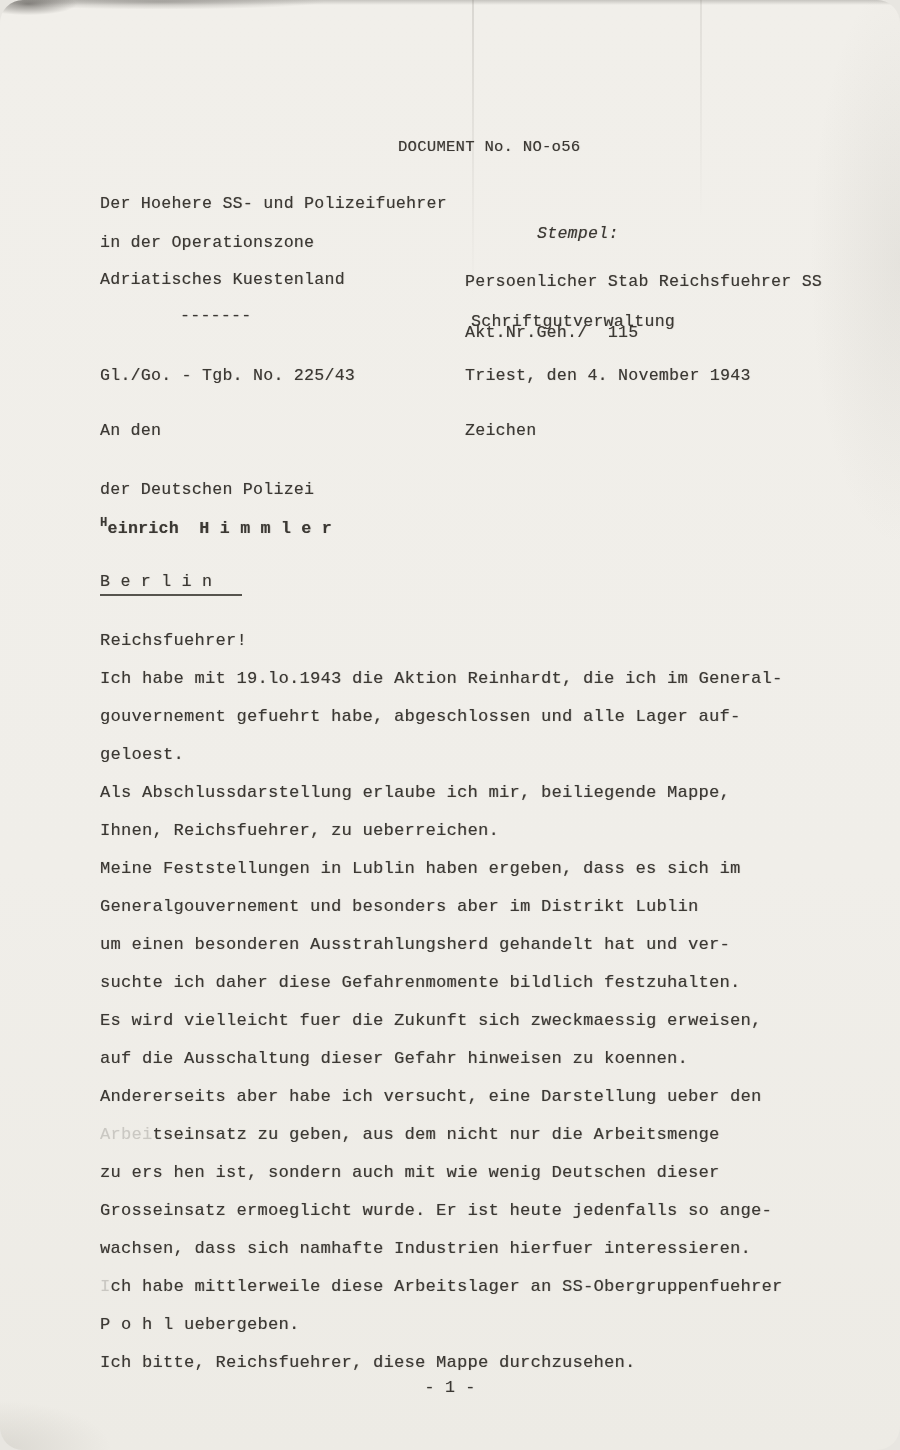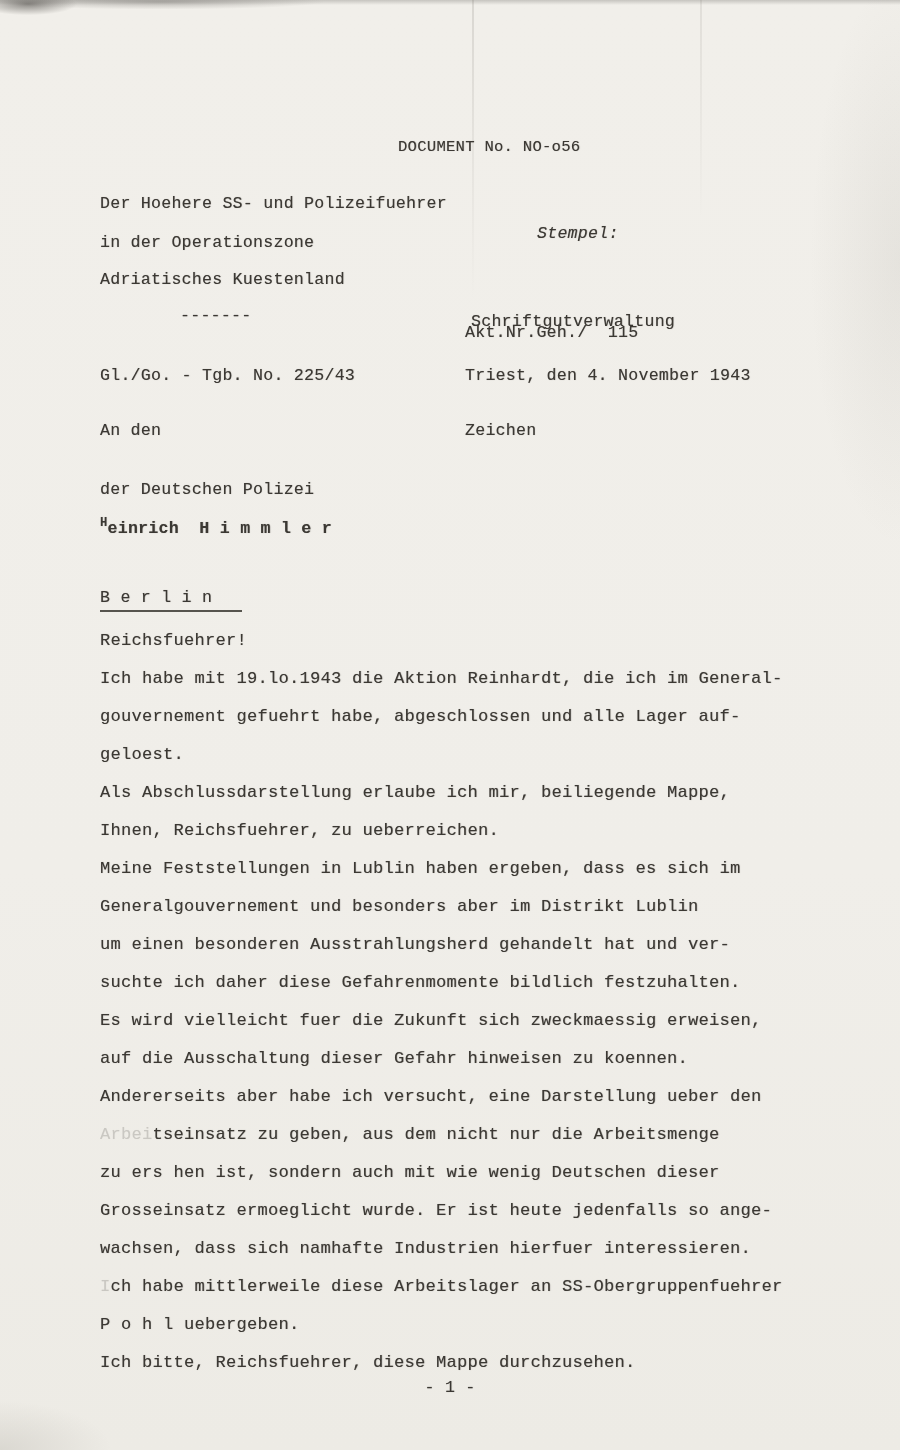--- a/index.html
+++ b/index.html
@@ -15,20 +15,21 @@
   .page{
     position:relative;width:900px;height:1450px;overflow:hidden;
     background:
       radial-gradient(70px 16px at 28px 4px, rgba(55,52,48,.55), rgba(55,52,48,0) 70%),
       radial-gradient(220px 10px at 160px 2px, rgba(55,52,48,.30), rgba(55,52,48,0) 75%),
       linear-gradient(to bottom, rgba(45,43,40,.22), rgba(45,43,40,0) 5px),
       radial-gradient(160px 70px at 0% 100%, rgba(120,115,105,.16), rgba(0,0,0,0) 70%),
       radial-gradient(120px 380px at 100% 18%, rgba(130,125,115,.10), rgba(0,0,0,0) 75%),
       linear-gradient(to bottom, #f1efea 0%, #f0eee9 60%, #edebe5 100%);
     color:var(--ink);
+    border-radius:23px;
   }
   .crease{position:absolute;width:2px;background:linear-gradient(to bottom, rgba(110,105,98,.18), rgba(110,105,98,0));}
   .crease.c1{left:472px;top:0;height:300px;}
   .crease.c2{left:700px;top:0;height:220px;opacity:.7;}
   .t{
     position:absolute;white-space:pre;
     color:var(--ink);
     text-shadow:0.35px 0.35px 0.7px rgba(59,56,51,.5);
     letter-spacing:.3px;
   }
@@ -43,21 +44,21 @@
   .stamp-1{left:465px;top:272px;}
   .stamp-2{left:465px;top:312px;margin-left:6px;}
   .stamp-3{left:465px;top:323px;}
   .ref-line{left:100px;top:366px;}
   .date-line{left:465px;top:366px;}
   .an-den{left:100px;top:421px;}
   .zeichen{left:465px;top:421px;}
   .addr-1{left:100px;top:458px;}
   .addr-2{left:100px;top:480px;}
   .addr-name{left:100px;top:513px;font-weight:bold;}
-  .addr-city{left:100px;top:588px;}
+  .addr-city{left:100px;top:572px;}
   .raised{font-size:12px;vertical-align:7px;}
   .underlined{border-bottom:2px solid rgba(59,56,51,.85);padding-right:30px;padding-bottom:3px;}
   .body-block{left:100px;top:622px;width:740px;}
   .bline{height:38px;line-height:38px;white-space:pre;font-size:17px;}
   .faded{opacity:.20;}
   .footer{position:absolute;left:0;top:1378px;width:900px;text-align:center;font-size:16.5px;}
 </style>
 </head>
 <body>
 
@@ -68,20 +69,21 @@
   <div class="t sz-h header-block">
     <div>DOCUMENT No. NO-o56</div>
   </div>
 
   <div class="t sz-m sender-1">Der Hoehere SS- und Polizeifuehrer</div>
   <div class="t sz-m sender-2">in der Operationszone</div>
   <div class="t sz-m sender-3">Adriatisches Kuestenland</div>
   <div class="t sz-m sender-sep">-------</div>
 
   <div class="t sz-m stamp-label">Stempel:</div>
+  <div class="t sz-m stamp-1">Persoenlicher Stab Reichsfuehrer SS</div>
   <div class="t sz-m stamp-2">Schriftgutverwaltung</div>
   <div class="t sz-m stamp-3">Akt.Nr.Geh./  115</div>
 
   <div class="t sz-m ref-line">Gl./Go. - Tgb. No. 225/43</div>
   <div class="t sz-m date-line">Triest, den 4. November 1943</div>
 
   <div class="t sz-m an-den">An den</div>
   <div class="t sz-m zeichen">Zeichen</div>
 
   <div class="t sz-m addr-2">der Deutschen Polizei</div>

